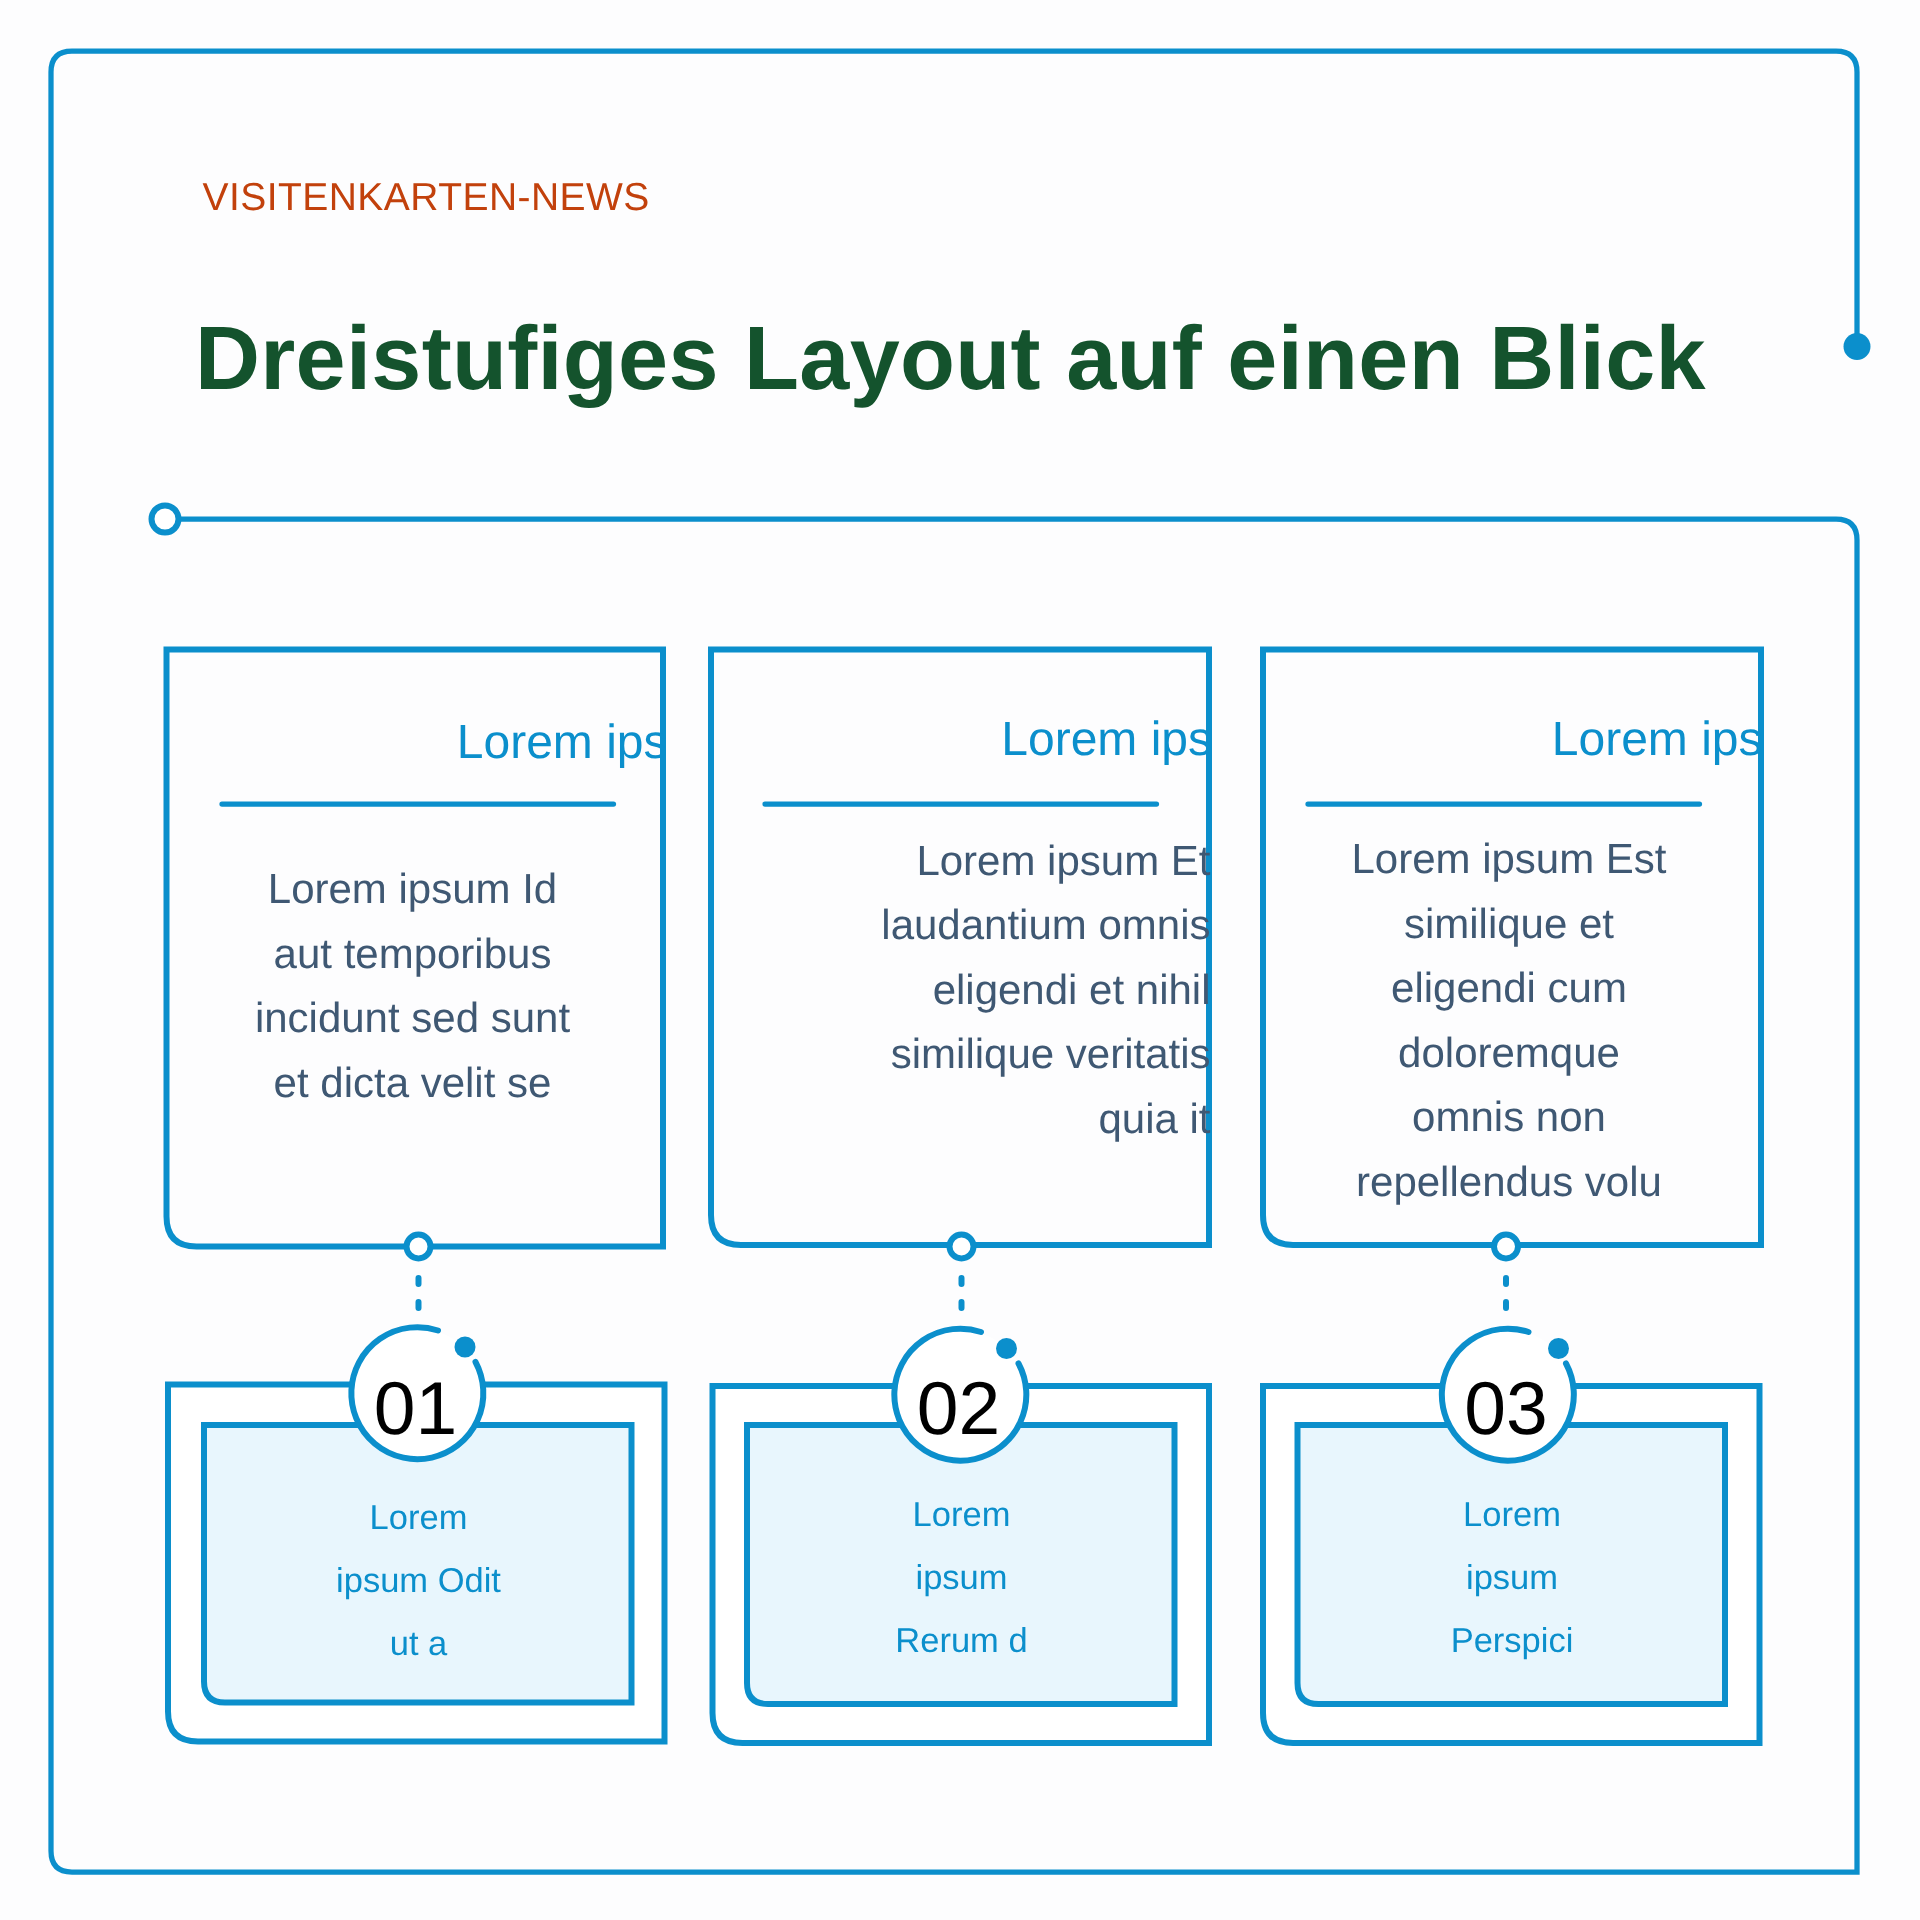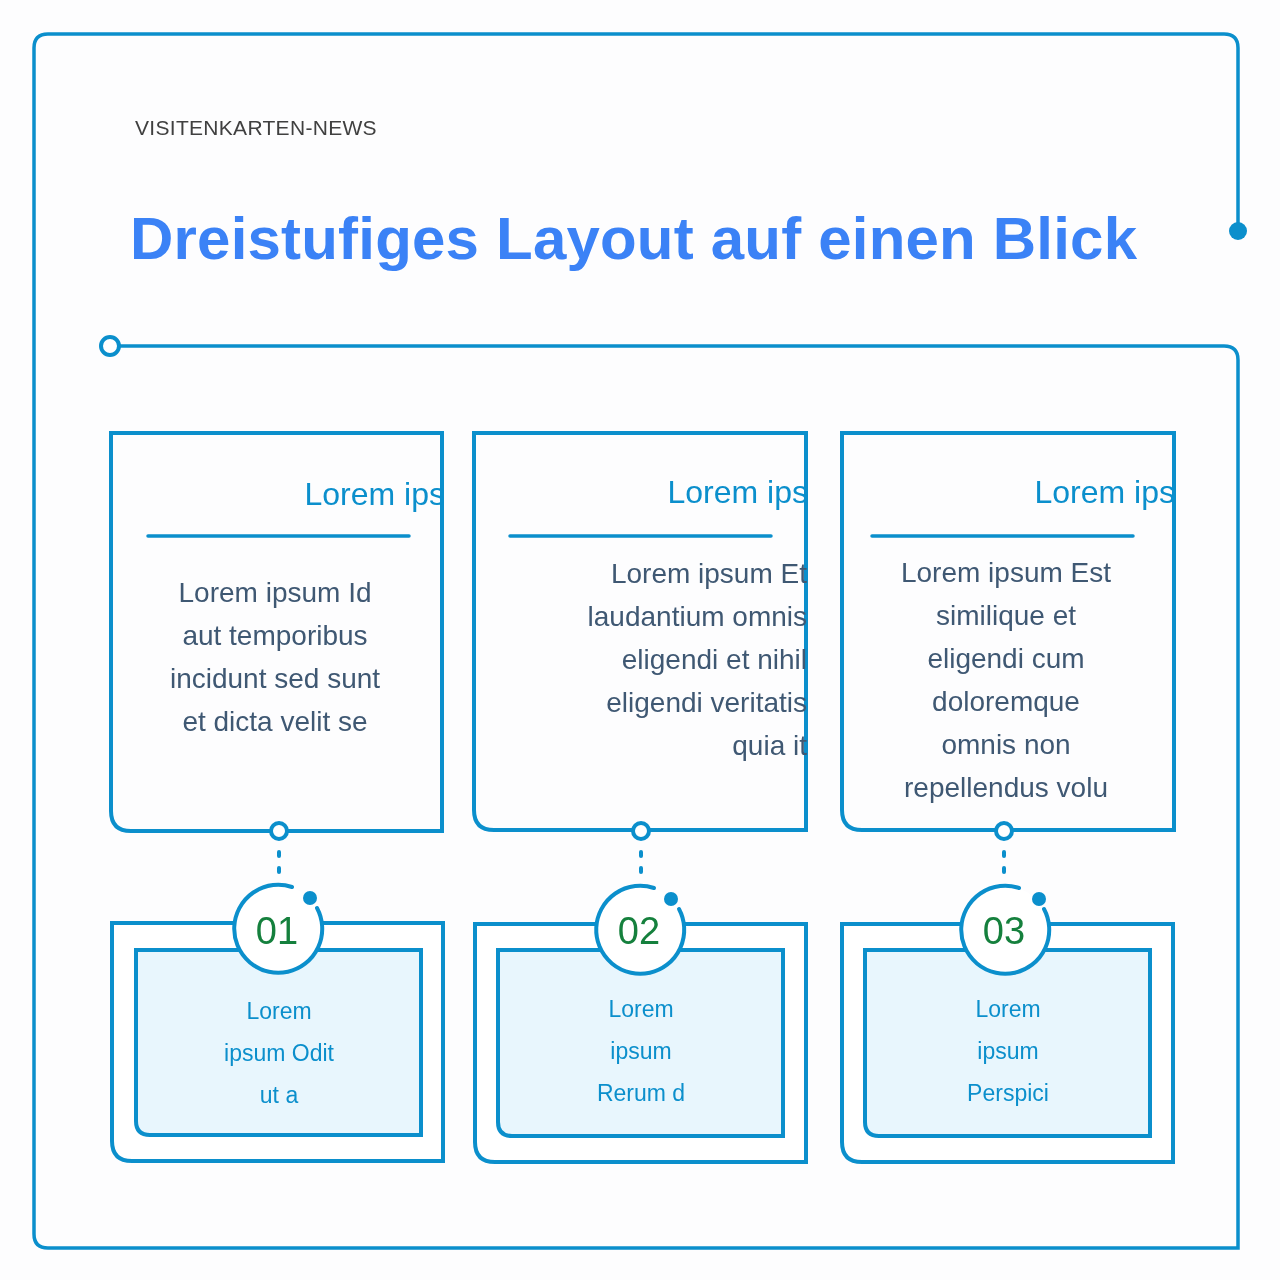--- a/index.html
+++ b/index.html
@@ -4,34 +4,34 @@
 <style>
   html, body { margin:0; padding:0; }
   body {
     width:1280px; height:1280px; position:relative; overflow:hidden;
     background:#fdfdfe;
     font-family:"Liberation Sans", "DejaVu Sans", sans-serif;
   }
   .abs { position:absolute; }
   svg.lines { position:absolute; left:0; top:0; width:1280px; height:1280px; }
   .kicker {
-    left:135px; top:116px; font-size:21px; color:#404040; letter-spacing:0.3px;
+    left:135px; top:116px; font-size:26px; color:#c2410c; letter-spacing:0.3px;
   }
   .title {
-    left:130px; top:204px; font-size:60px; font-weight:bold; color:#3b82f6; letter-spacing:0.2px;
+    left:130px; top:204px; font-size:60px; font-weight:bold; color:#14532d; letter-spacing:0.2px;
     white-space:nowrap;
   }
   .card-head {
     font-size:32px; color:#0b8fcc; text-align:right; width:334px;
   }
   .card-body {
     font-size:28px; color:#3f5873; text-align:center; line-height:43px; width:334px;
   }
   .step-num {
-    font-size:38px; color:#15803d; text-align:center; width:84px;
+    font-size:50px; color:#000000; text-align:center; width:84px;
   }
   .step-text {
     font-size:23px; color:#0b8fcc; text-align:center; line-height:42px; width:284px;
   }
 </style>
 </head>
 <body>
 
 <svg class="lines" viewBox="0 0 1280 1280">
 
@@ -93,21 +93,21 @@
 <div class="abs card-body" style="left:108px; top:571px;">
   <div>Lorem ipsum Id</div>
   <div>aut temporibus</div>
   <div>incidunt sed sunt</div>
   <div>et dicta velit se</div>
 </div>
 <div class="abs card-body" style="left:473px; top:552px;text-align:right;">
   <div>Lorem ipsum Et</div>
   <div>laudantium omnis</div>
   <div>eligendi et nihil</div>
-  <div>eligendi veritatis</div>
+  <div>similique veritatis</div>
   <div>quia it</div>
 </div>
 <div class="abs card-body" style="left:839px; top:551px;">
   <div>Lorem ipsum Est</div>
   <div>similique et</div>
   <div>eligendi cum</div>
   <div>doloremque</div>
   <div>omnis non</div>
   <div>repellendus volu</div>
 </div>

